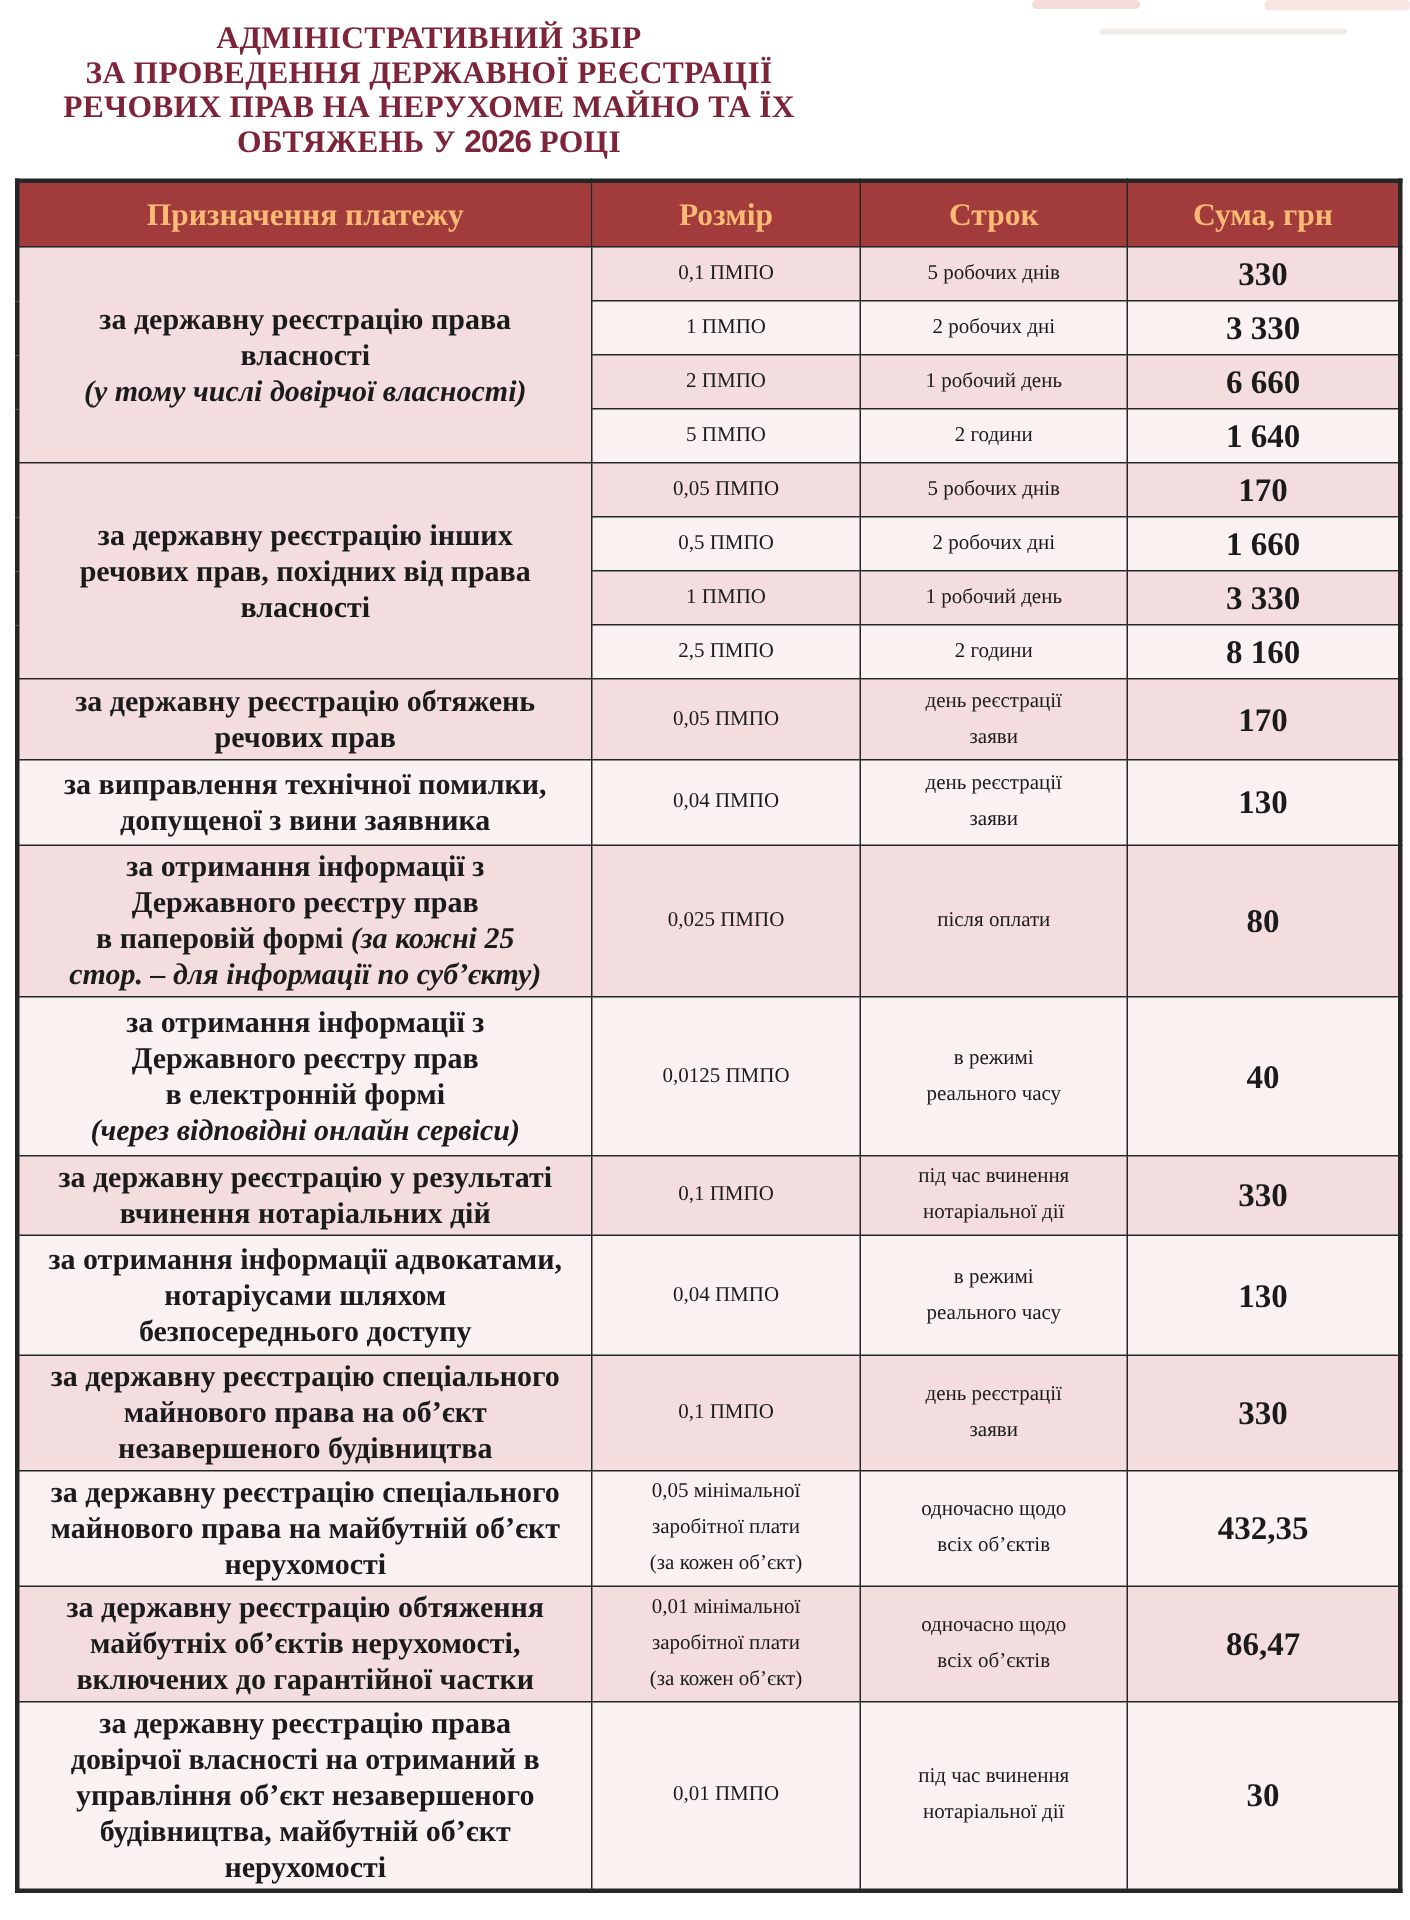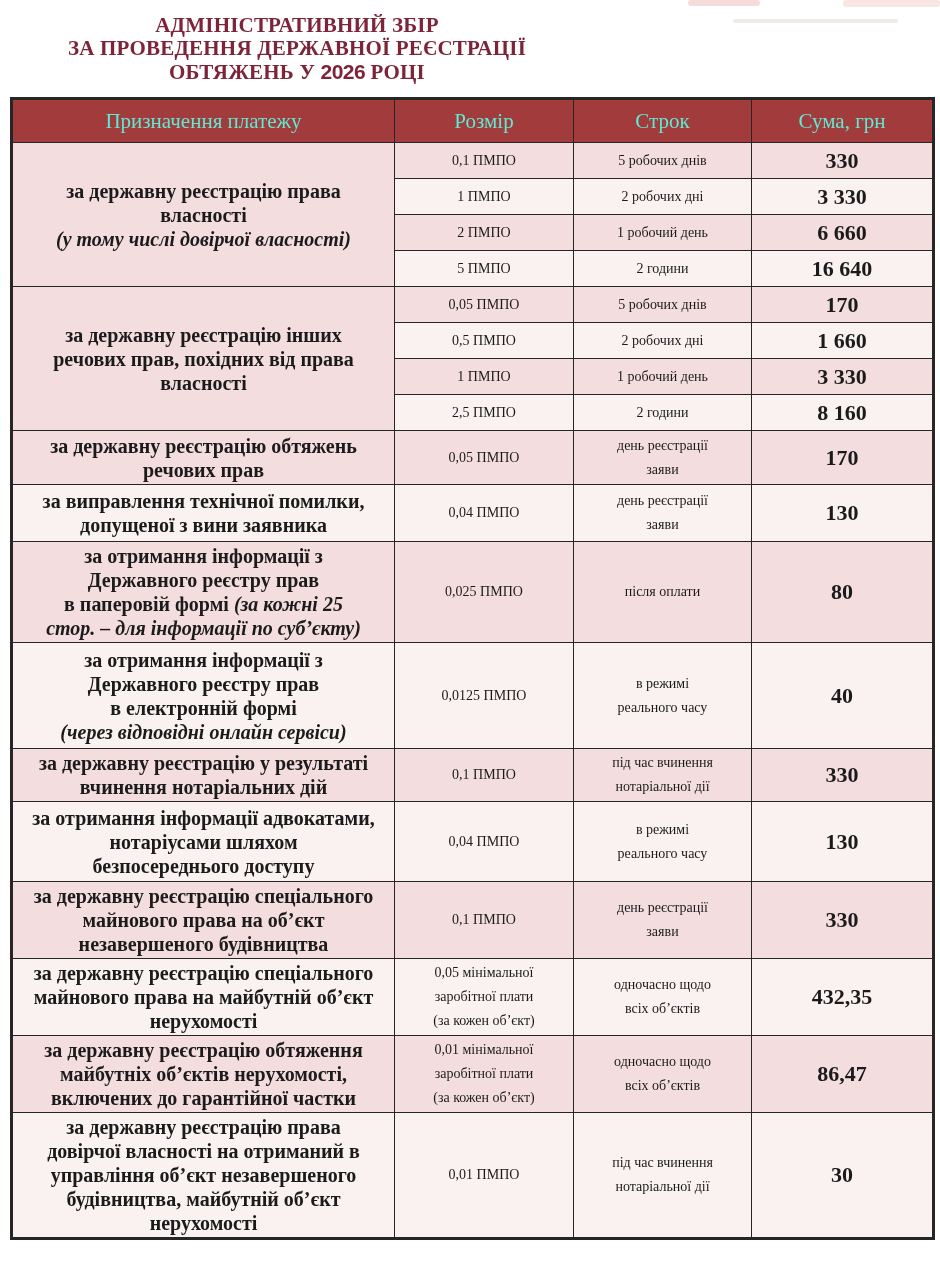--- a/index.html
+++ b/index.html
@@ -17,21 +17,20 @@
 
   .page-title{
     width:572px;
     margin:14px 0 13px 0;
     text-align:center;
     color:#7d2439;
     font-weight:bold;
     font-size:21px;
     line-height:23px;
     letter-spacing:.2px;
-    padding-left:11px;
   }
   .page-title .year{
     font-family:"Liberation Sans","DejaVu Sans",sans-serif;
     letter-spacing:-0.5px;
   }
 
   table.fees{
     border-collapse:collapse;
     margin-left:10px;
     width:922px;
@@ -41,23 +40,23 @@
   .fees th,.fees td{
     border:1.5px solid #262626;
     text-align:center;
     vertical-align:middle;
     padding:2px 5px;
     white-space:pre-line;
     box-sizing:border-box;
   }
   .fees th{
     background:#a23c3c;
-    color:#5eead4;
+    color:#fdba74;
     font-size:21px;
-    font-weight:normal;
+    font-weight:bold;
     height:44px;
   }
   tr.pink td{background:#f4dddf;}
   tr.light td{background:#faf1f1;}
   td.bg-pink{background:#f4dddf;}
 
   td.purpose{
     font-weight:bold;
     font-size:20px;
     line-height:24px;
@@ -76,20 +75,21 @@
 </head>
 <body>
 
 <div class="artifact a1"></div>
 <div class="artifact a2"></div>
 <div class="artifact a3"></div>
 
 <div class="page-title">
   <div>АДМІНІСТРАТИВНИЙ ЗБІР</div>
   <div>ЗА ПРОВЕДЕННЯ ДЕРЖАВНОЇ РЕЄСТРАЦІЇ</div>
+  <div>РЕЧОВИХ ПРАВ НА НЕРУХОМЕ МАЙНО ТА ЇХ</div>
   <div><span>ОБТЯЖЕНЬ У </span><span class="year">2026</span><span> РОЦІ</span></div>
 </div>
 
 <table class="fees">
   <colgroup>
     <col style="width:383px">
       <col style="width:179px">
       <col style="width:178px">
       <col style="width:182px">
   </colgroup>
@@ -116,21 +116,21 @@
       <td class="amount">3 330</td>
     </tr>
     <tr class="pink" style="height:36px">
       <td class="size">2 ПМПО</td>
       <td class="term">1 робочий день</td>
       <td class="amount">6 660</td>
     </tr>
     <tr class="light" style="height:36px">
       <td class="size">5 ПМПО</td>
       <td class="term">2 години</td>
-      <td class="amount">16 640</td>
+      <td class="amount">1 640</td>
     </tr>
 
     <tr class="pink" style="height:36px">
       <td class="purpose bg-pink" rowspan="4"><span>за державну реєстрацію інших
 речових прав, похідних від права
 власності</span><span class="note-block"></span></td>
       <td class="size">0,05 ПМПО</td>
       <td class="term">5 робочих днів</td>
       <td class="amount">170</td>
     </tr>

